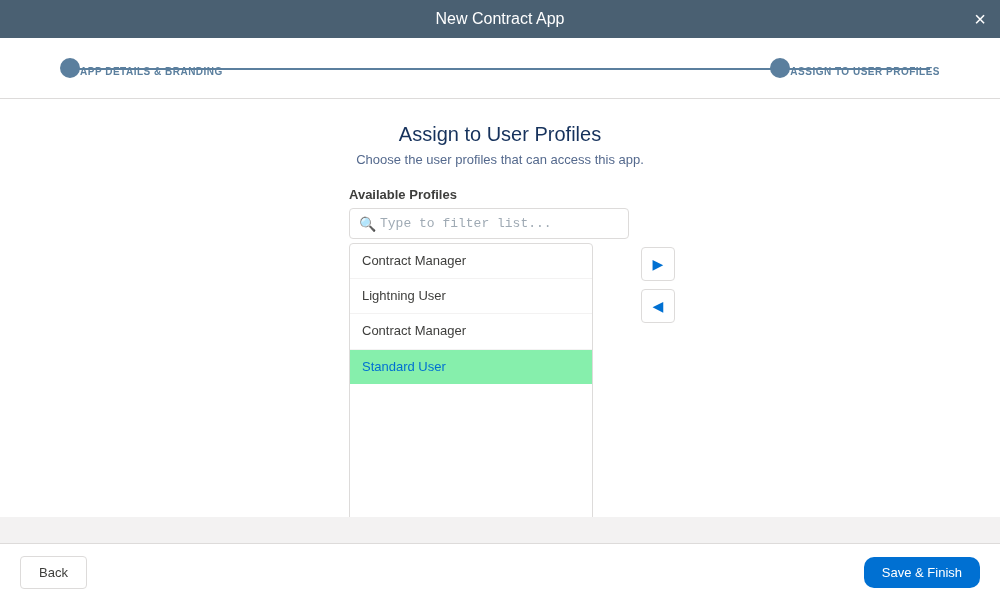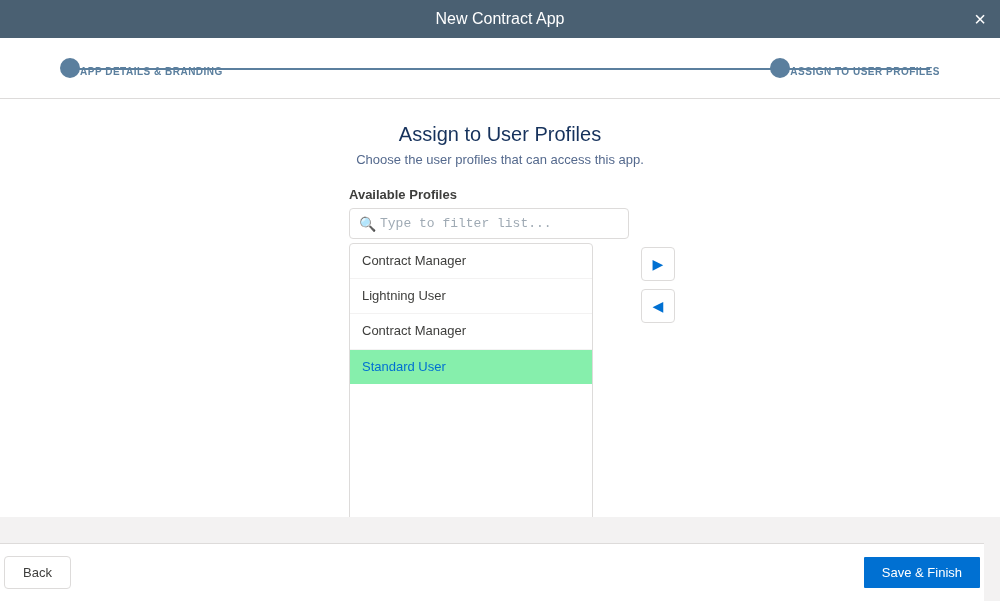--- a/index.html
+++ b/index.html
@@ -204,41 +204,41 @@
       justify-content: center;
       color: #0070d2;
       font-size: 14px;
     }
 
     
     .footer {
       display: flex;
       justify-content: space-between;
       align-items: center;
-      padding: 12px 4px;
+      padding: 12px 20px;
       background: white;
       border-top: 1px solid #dddbda;
       position: absolute;
       bottom: 0;
       left: 0;
-      right: 16px;
+      right: 0;
     }
     .btn-back {
       padding: 8px 18px;
       border: 1px solid #dddbda;
       border-radius: 4px;
       background: white;
       font-size: 13px;
       color: #3e3e3c;
       cursor: pointer;
     }
     .btn-save {
       padding: 8px 18px;
       border: none;
-      border-radius: 1px;
+      border-radius: 10px;
       background: #0070d2;
       color: white;
       font-size: 13px;
       cursor: pointer;
       font-weight: 500;
     }
 
     .stepper-wrapper {
       padding: 20px 60px 14px 60px;
       background: white;

